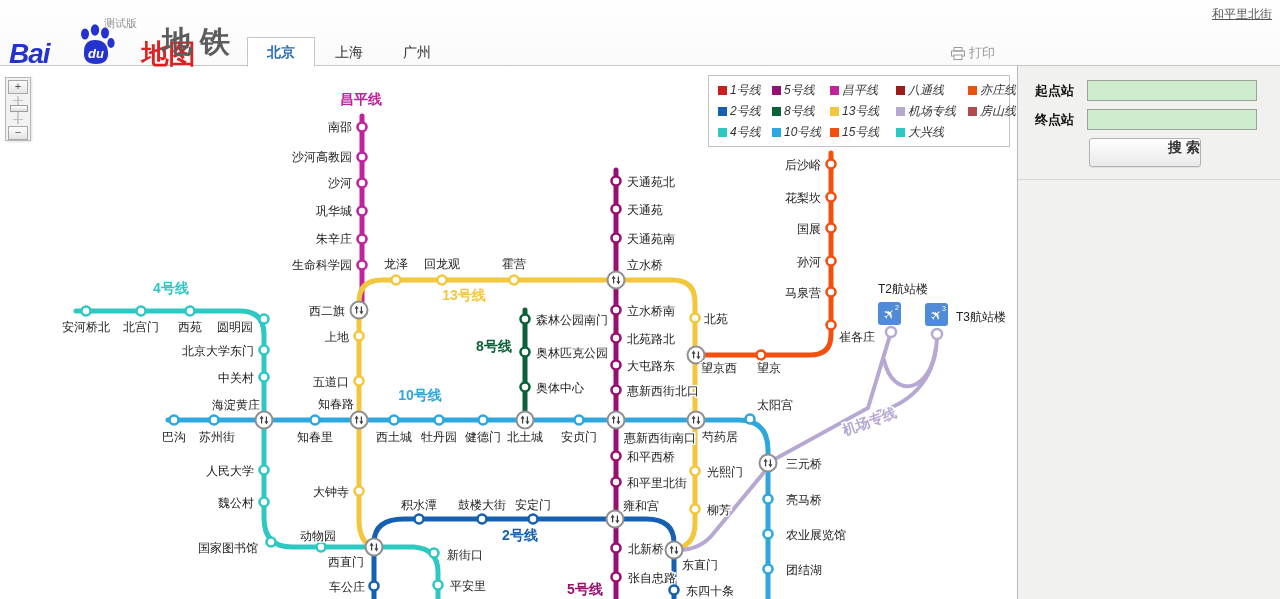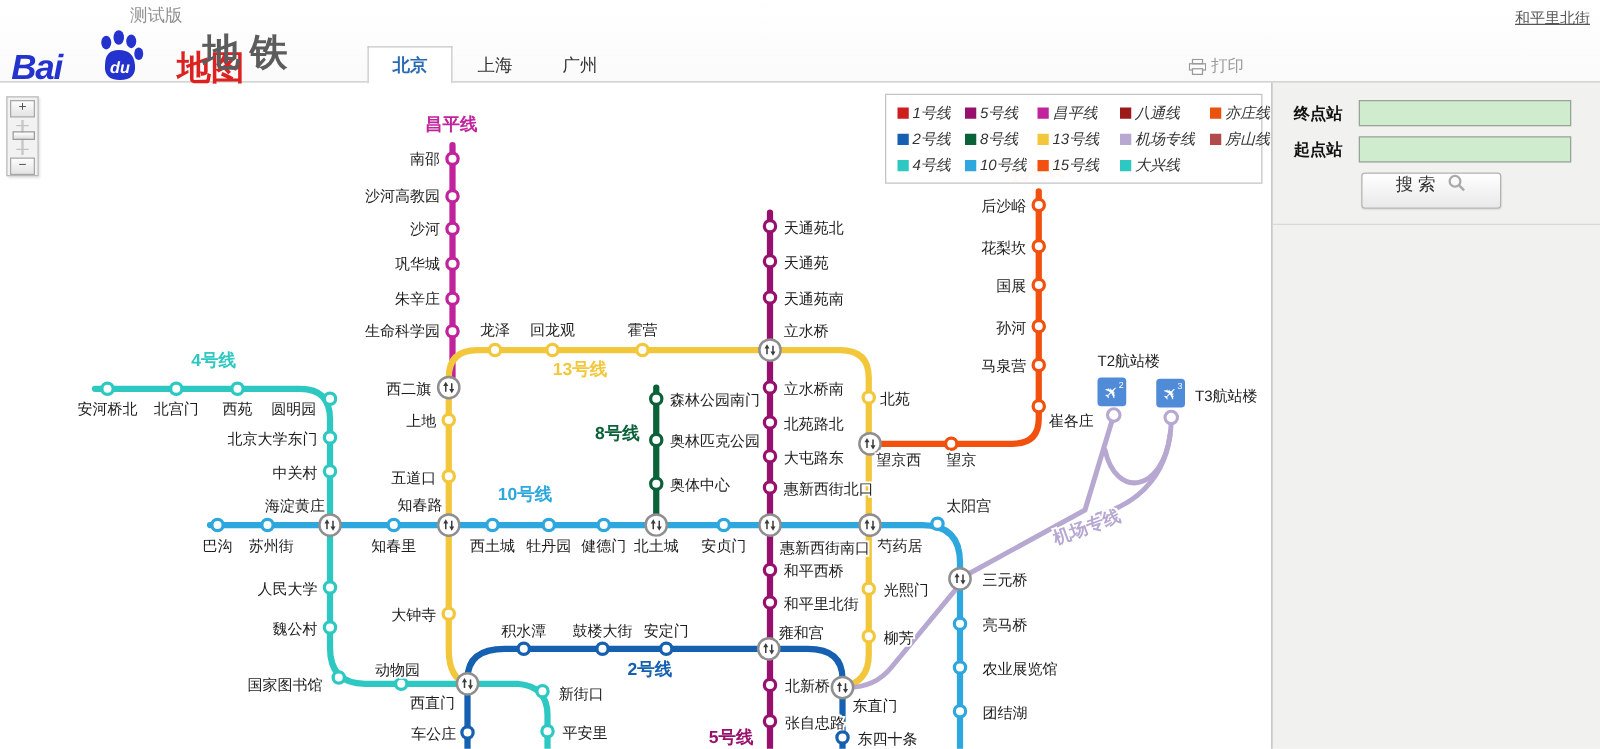--- a/index.html
+++ b/index.html
@@ -5,23 +5,23 @@
   html,body{margin:0;padding:0;background:#fff;}
   body{width:1280px;height:599px;overflow:hidden;position:relative;
        font-family:"Liberation Sans","DejaVu Sans",sans-serif;}
   
   .header{position:absolute;left:0;top:0;width:1280px;height:65px;
           background:linear-gradient(#ffffff,#fafafa);border-bottom:1px solid #c6c6c6;z-index:20;}
   .logo{position:absolute;left:9px;top:24px;display:flex;align-items:flex-end;gap:24px;}
   .logo-bai{font-size:28px;font-weight:bold;font-style:italic;color:#2433cd;letter-spacing:-1px;line-height:28px;}
   .paw{position:relative;width:40px;height:44px;margin-left:2px;}
   .logo-map{font-size:27px;font-weight:bold;color:#dd2020;line-height:28px;margin-left:2px;}
-  .beta{position:absolute;left:104px;top:4px;font-size:14px;color:#909090;}
+  .beta{position:absolute;left:104px;top:16px;font-size:11px;color:#909090;}
   .app-title{position:absolute;left:162px;top:22px;font-size:30px;font-weight:bold;color:#5c5c5c;letter-spacing:8px;}
-  .tabbar{position:absolute;left:247px;top:36px;height:30px;display:flex;align-items:flex-end;margin-left:47px;}
+  .tabbar{position:absolute;left:247px;top:36px;height:30px;display:flex;align-items:flex-end;}
   .tab{height:28px;line-height:28px;padding:0 19px;font-size:14px;color:#333;cursor:pointer;border:1px solid transparent;border-bottom:none;}
   .tab.active{background:#fff;border:1px solid #c6c6c6;border-bottom:1px solid #fff;color:#2b6bb3;font-weight:bold;position:relative;top:1px;}
   .print-btn{position:absolute;left:951px;top:44px;font-size:13px;color:#9a9a9a;display:flex;align-items:center;gap:4px;cursor:pointer;justify-content:space-between;}
   .back-link{position:absolute;right:8px;top:6px;font-size:12px;color:#555;text-decoration:underline;cursor:pointer;}
   
   .map-area{position:absolute;left:0;top:66px;width:1017px;height:533px;background:#fff;}
   .map-area svg{position:absolute;left:0;top:0;}
   
   .zoomctl{position:absolute;left:5px;top:11px;width:24px;height:62px;border:1px solid #b9b9b9;
            background:#f2f2f2;box-shadow:1px 1px 2px rgba(0,0,0,.12);z-index:10;}
@@ -39,23 +39,23 @@
   .lg-sw{width:9px;height:9px;margin-right:3px;flex:none;}
   
   .panel{position:absolute;left:1017px;top:66px;width:263px;height:533px;background:#f1f1ef;
          border-left:1px solid #b9b9b9;box-sizing:border-box;}
   .search-sec{padding:10px 0 12px;border-bottom:1px solid #d8d8d6;}
   .srow{display:flex;align-items:center;margin:4px 0 8px 17px;}
   .slabel{font-size:13px;font-weight:bold;color:#111;width:52px;flex:none;}
   .sinput{width:160px;height:17px;background:#cfeccf;border:1px solid #9aa29a;outline:none;
           font-size:13px;padding:1px 4px;}
   .sbtn{margin:8px 0 0 71px;width:110px;height:27px;border:1px solid #b3b3b3;border-radius:3px;
-        background:linear-gradient(#ffffff,#e9e9e9);font-size:14px;font-weight:normal;color:#333;
-        display:flex;align-items:flex-start;justify-content:center;gap:10px;cursor:pointer;
-        box-shadow:0 1px 1px rgba(0,0,0,.08);}
+        background:linear-gradient(#ffffff,#e9e9e9);font-size:14px;font-weight:bold;color:#333;
+        display:flex;align-items:flex-end;justify-content:center;gap:10px;cursor:pointer;
+        box-shadow:0 1px 1px rgba(0,0,0,.08);flex-direction:column;}
 </style>
 </head>
 <body>
 
 <div class="header">
   <div class="logo">
     <span class="logo-bai">Bai</span>
     <span class="paw">
       <svg width="40" height="44" viewBox="0 0 40 44">
         <ellipse cx="9" cy="10" rx="4" ry="5.5" fill="#2433cd"></ellipse>
@@ -415,25 +415,25 @@
           <span class="lg-sw" style="background: rgb(46, 200, 194);"></span>
           <span>大兴线</span>
         </div>
       </div>
   </div>
 </div>
 
 <div class="panel">
   <div class="search-sec">
     <div class="srow">
-      <span class="slabel">终点站</span>
+      <span class="slabel">起点站</span>
       <input class="sinput" type="text" value="" style="">
     </div>
     <div class="srow">
-      <span class="slabel">起点站</span>
+      <span class="slabel">终点站</span>
       <input class="sinput" type="text" value="" style="">
     </div>
     <div class="sbtn">
       <span>搜 索</span>
       <svg width="15" height="15" viewBox="0 0 15 15">
         <circle cx="6" cy="6" r="4.3" fill="none" stroke="#a9a9a9" stroke-width="1.8"></circle>
         <line x1="9.3" y1="9.3" x2="13.3" y2="13.3" stroke="#a9a9a9" stroke-width="2"></line>
       </svg>
     </div>
   </div>

